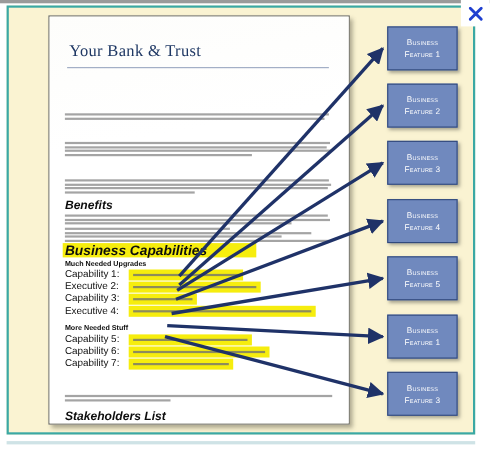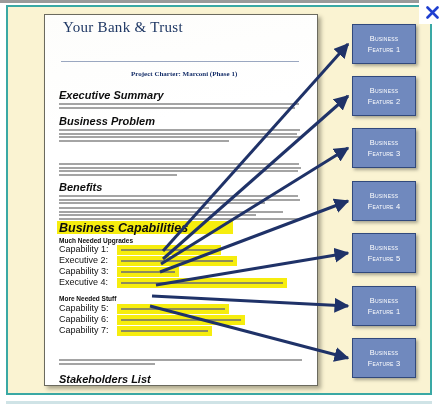--- a/index.html
+++ b/index.html
@@ -19,21 +19,21 @@
             display:flex;align-items:center;justify-content:center;cursor:pointer;}
   .closebox svg{display:block;}
 
   
   .page{position:absolute;left:44px;top:14px;width:274px;height:372px;background:#ffffff;
         border:1px solid #6b6a5e;box-sizing:border-box;
         box-shadow:3px 3px 4px rgba(80,78,60,.45);overflow:hidden;}
   .page-inner{position:absolute;left:0;top:0;right:0;bottom:0;
      background:linear-gradient(170deg,#fdfdfb 0%,#ffffff 30%,#ffffff 100%);}
 
-  .doc-title{position:absolute;left:18px;top:4px;font-family:"Liberation Serif",serif;
+  .doc-title{position:absolute;left:18px;top:24px;font-family:"Liberation Serif",serif;
              font-size:15px;color:#1f3864;letter-spacing:.3px;white-space:nowrap;}
   .title-rule{position:absolute;left:16px;top:46px;width:238px;height:1px;background:#9aa7c0;}
   .charter{position:absolute;left:86px;top:55px;font-family:"Liberation Serif",serif;
            font-weight:bold;font-size:7px;color:#17306a;white-space:nowrap;}
 
   .h2{position:absolute;left:14px;font-family:"Liberation Sans",sans-serif;
       font-weight:bold;font-style:italic;font-size:11px;color:#0d0d0d;white-space:nowrap;}
   .h2.big{font-size:12.5px;}
   .h3{position:absolute;left:14px;font-family:"Liberation Sans",sans-serif;
       font-weight:bold;font-size:6.5px;color:#0d0d0d;white-space:nowrap;}
@@ -68,29 +68,26 @@
 
   <div class="top-grey"></div>
   <div class="frame"></div>
   <div class="bot-band"></div>
 
   <div class="page">
     <div class="page-inner">
 
       <div class="doc-title">Your Bank &amp; Trust</div>
       <div class="title-rule"></div>
-      <div class="charter">Project Charter: Marconi (Phase 1)</div>
-
-      <div class="h2" style="top:74px">Executive Summary</div>
+
       <div class="lines" style="top:88px">
         <div class="ln" style="width:240px"></div>
         <div class="ln" style="width:236px"></div>
       </div>
 
-      <div class="h2" style="top:100px">Business Problem</div>
       <div class="lines" style="top:114px">
         <div class="ln" style="width:241px"></div>
         <div class="ln" style="width:238px"></div>
         <div class="ln" style="width:243px"></div>
         <div class="ln" style="width:170px"></div>
       </div>
 
       <div class="lines" style="top:148px">
         <div class="ln" style="width:240px"></div>
         <div class="ln" style="width:242px"></div>

